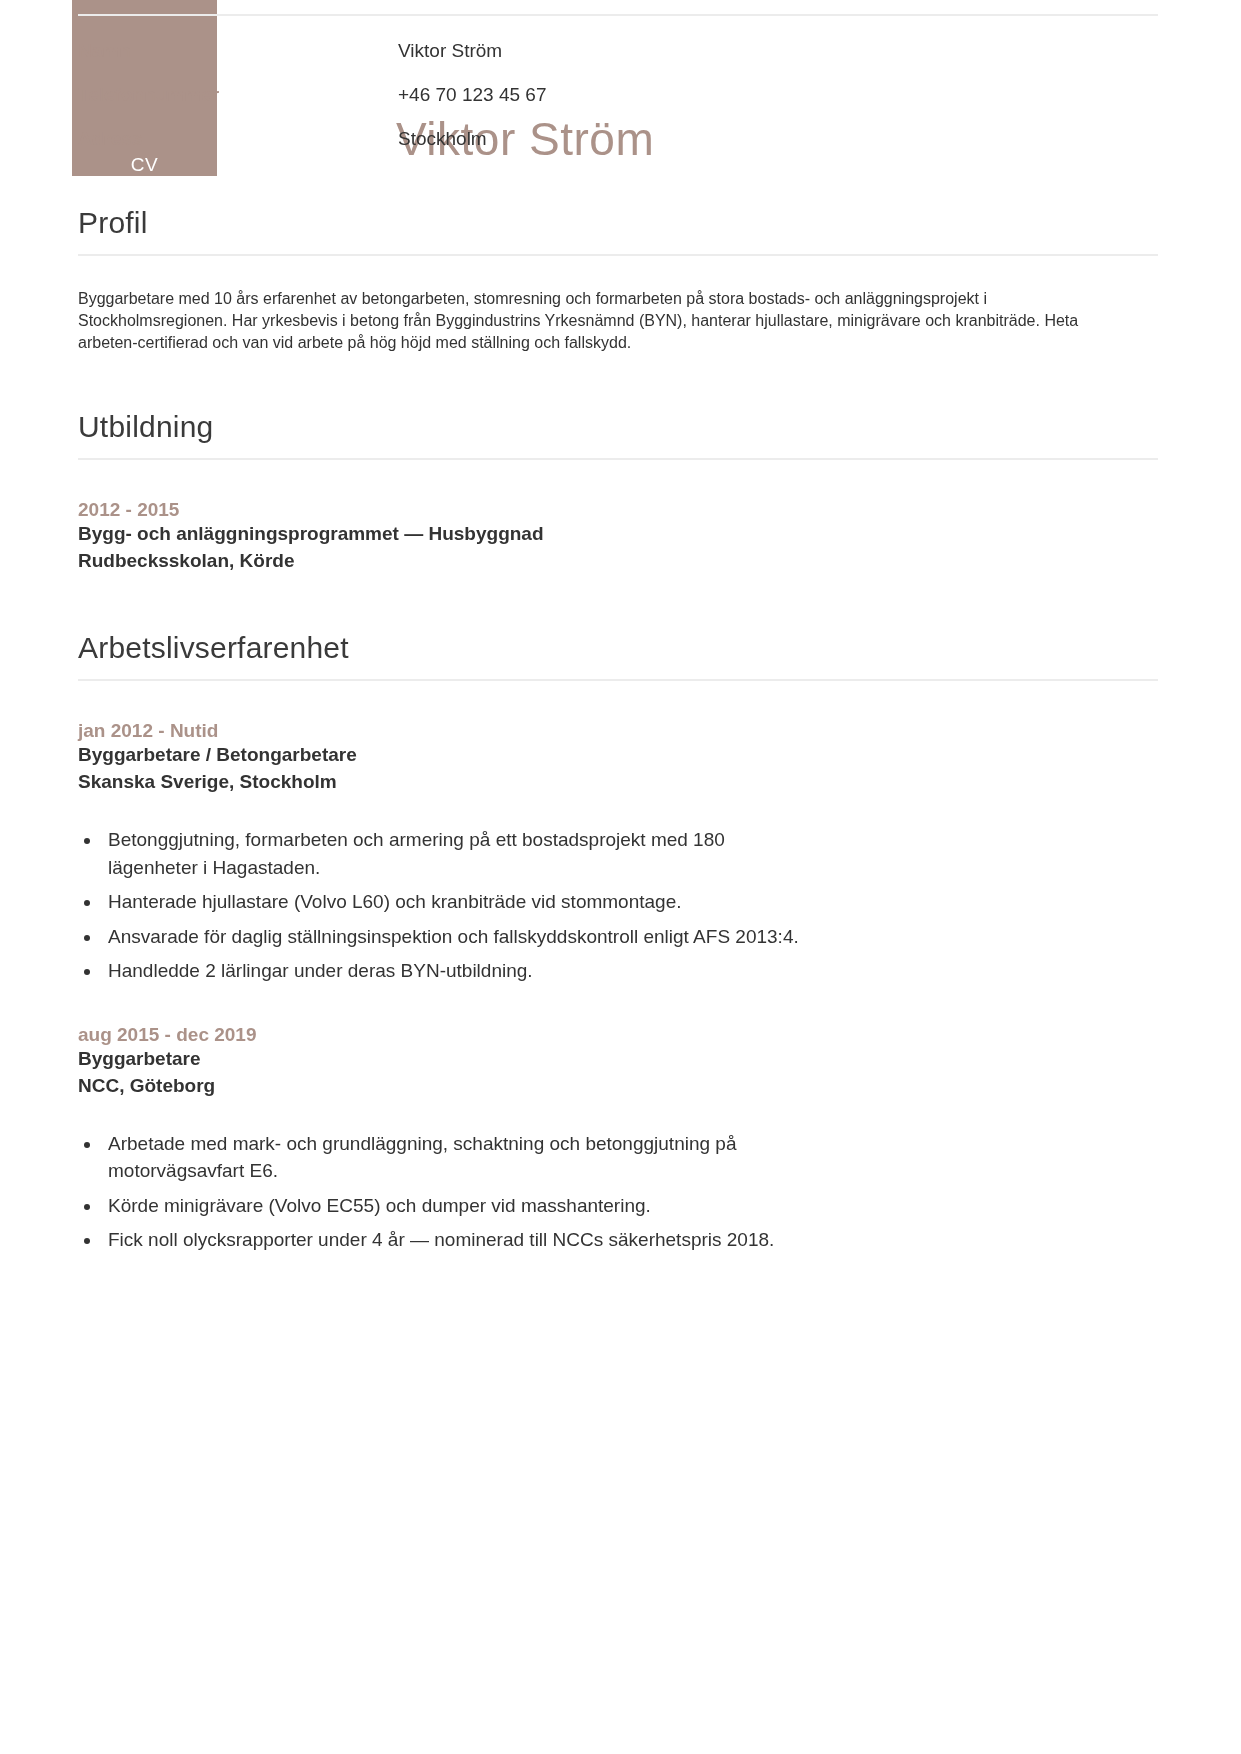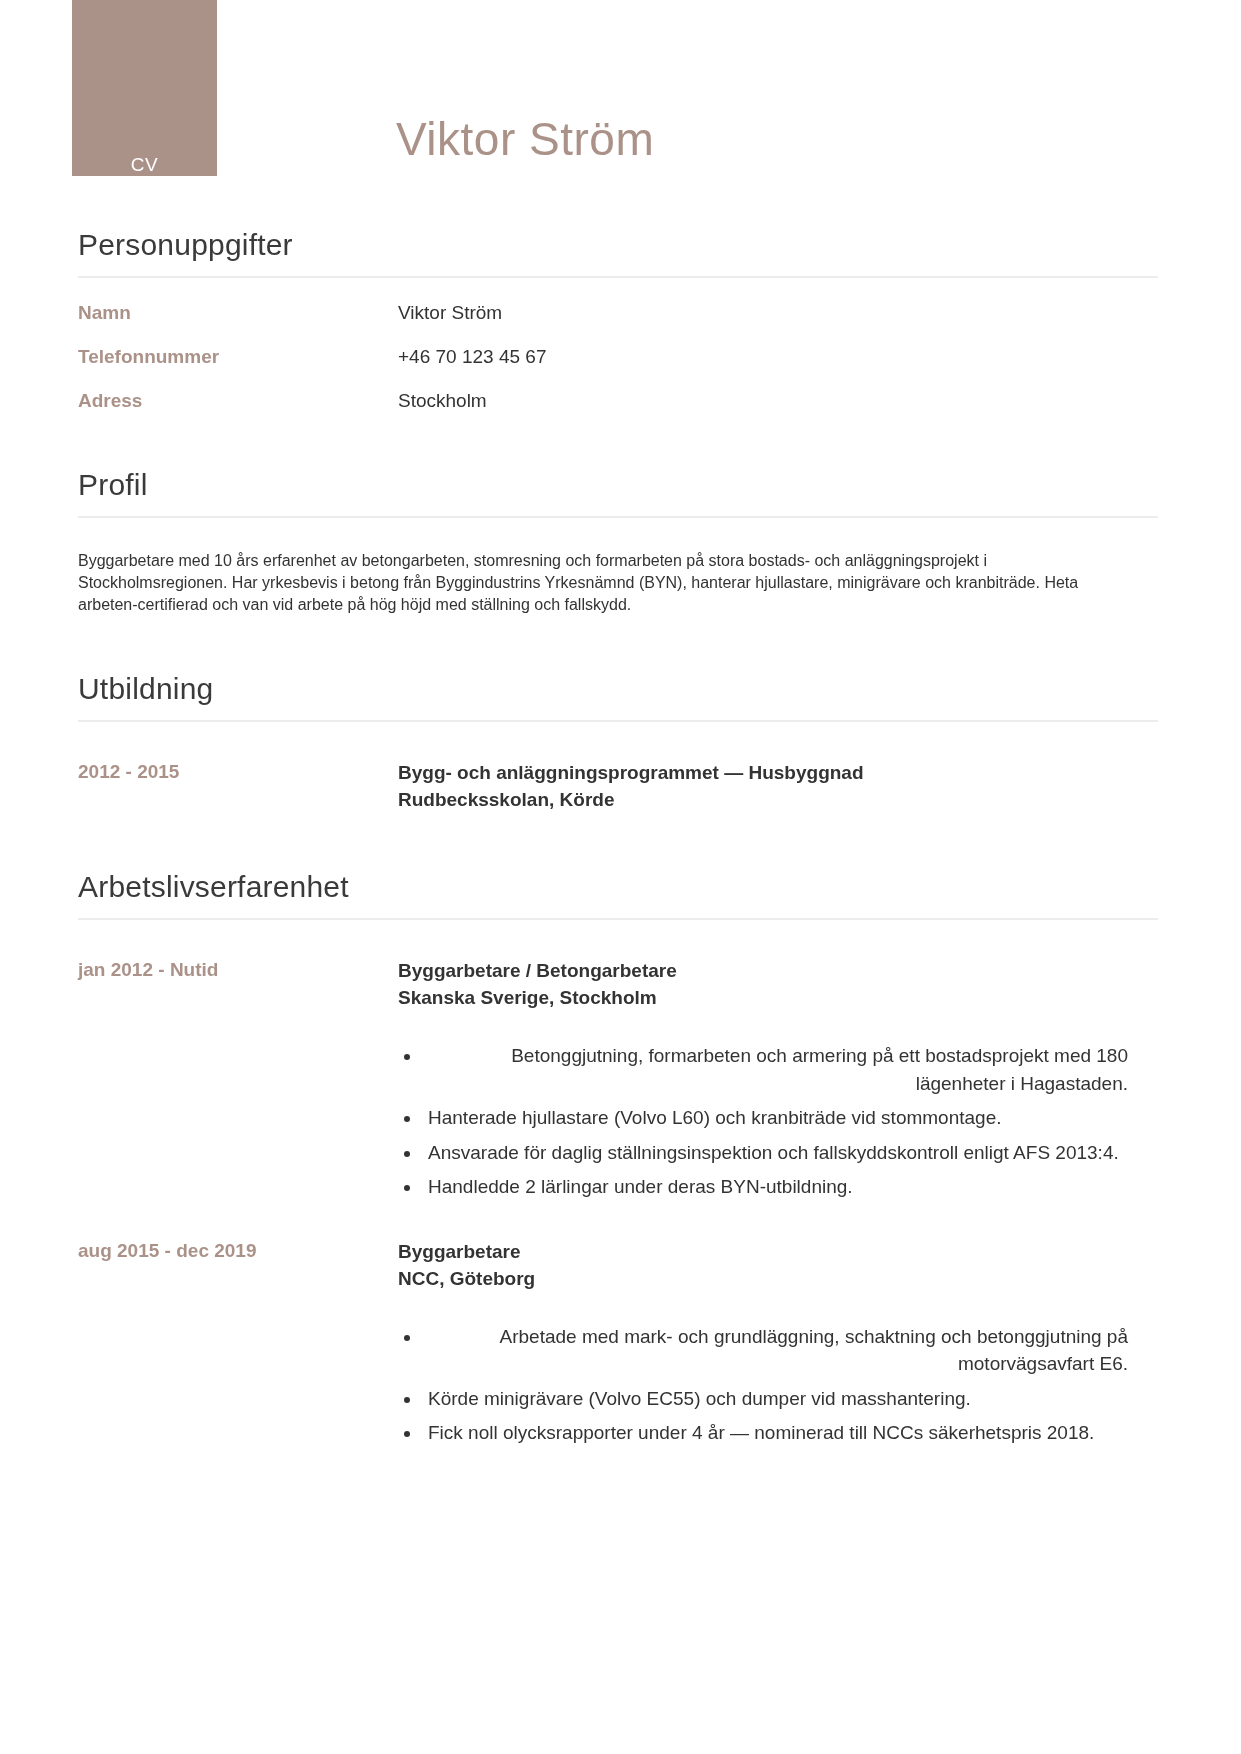--- a/index.html
+++ b/index.html
@@ -78,21 +78,21 @@
   
   .profile-text {
     margin: 32px 0 0 0;
     font-size: 16px;
     line-height: 1.38;
     color: #333333;
     max-width: 1010px;
   }
 
   
-  .entry { display: flex; margin-top: 38px; font-size: 19px; }
+  .entry { display: flex; margin-top: 38px; font-size: 19px; flex-direction: column; }
   .entry.later { }
   .period {
     flex: none;
     width: 320px;
     color: var(--accent, #ab9289);
     font-weight: 700;
     padding-top: 1px;
   }
   .entry-body { max-width: 730px; }
   .entry-title, .entry-sub {
@@ -103,36 +103,35 @@
   .entry-body ul {
     margin: 30px 0 0 0;
     padding-left: 24px;
   }
   .entry-body li {
     line-height: 1.45;
     padding-left: 6px;
     margin-top: 7px;
     color: #333333;
   }
-  .entry-body li:first-child { margin-top: 0; text-align: right; }
+  .entry-body li:first-child { margin-top: 0; }
 </style>
 </head>
 <body>
 
 <div class="page">
 
   <div class="badge">
     <span>CV</span>
   </div>
   <h1 class="cv-title">Viktor Ström</h1>
 
   <div class="content">
 
     <section class="first">
-      <h2 class="section-heading">Personuppgifter</h2>
       <div class="rule"></div>
 
       <div class="kv kv-first">
         <div class="k">Namn</div>
         <div class="v">Viktor Ström</div>
       </div>
       <div class="kv">
         <div class="k">Telefonnummer</div>
         <div class="v">+46 70 123 45 67</div>
       </div>

